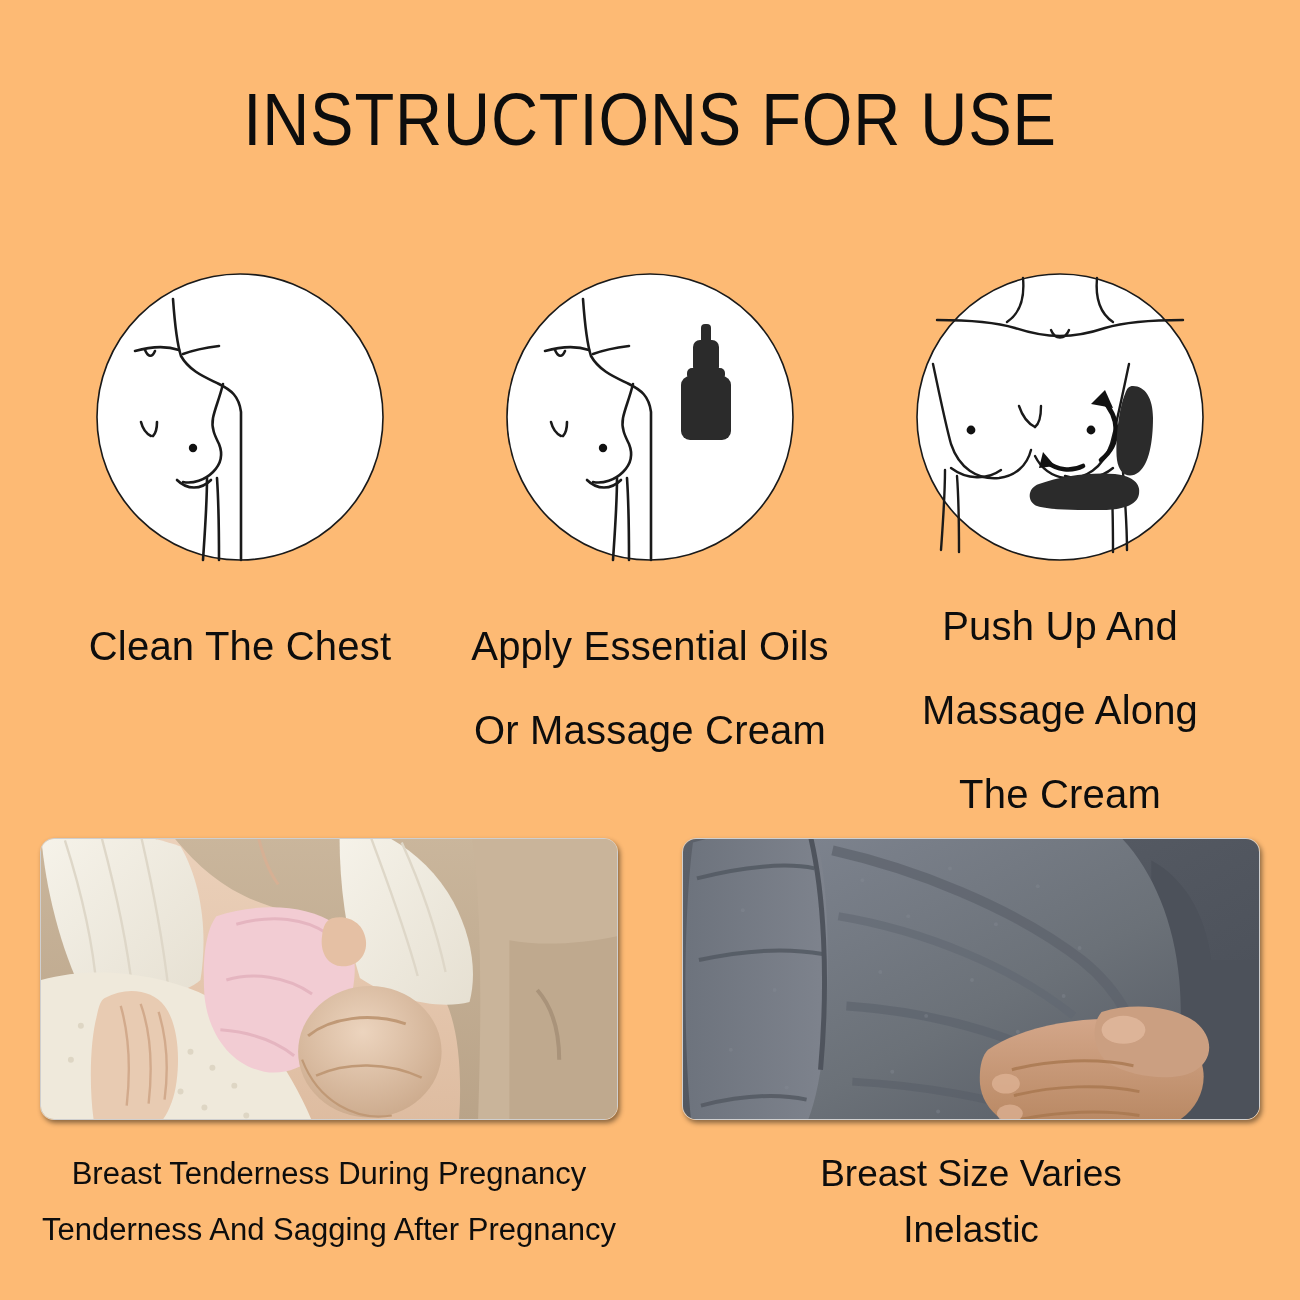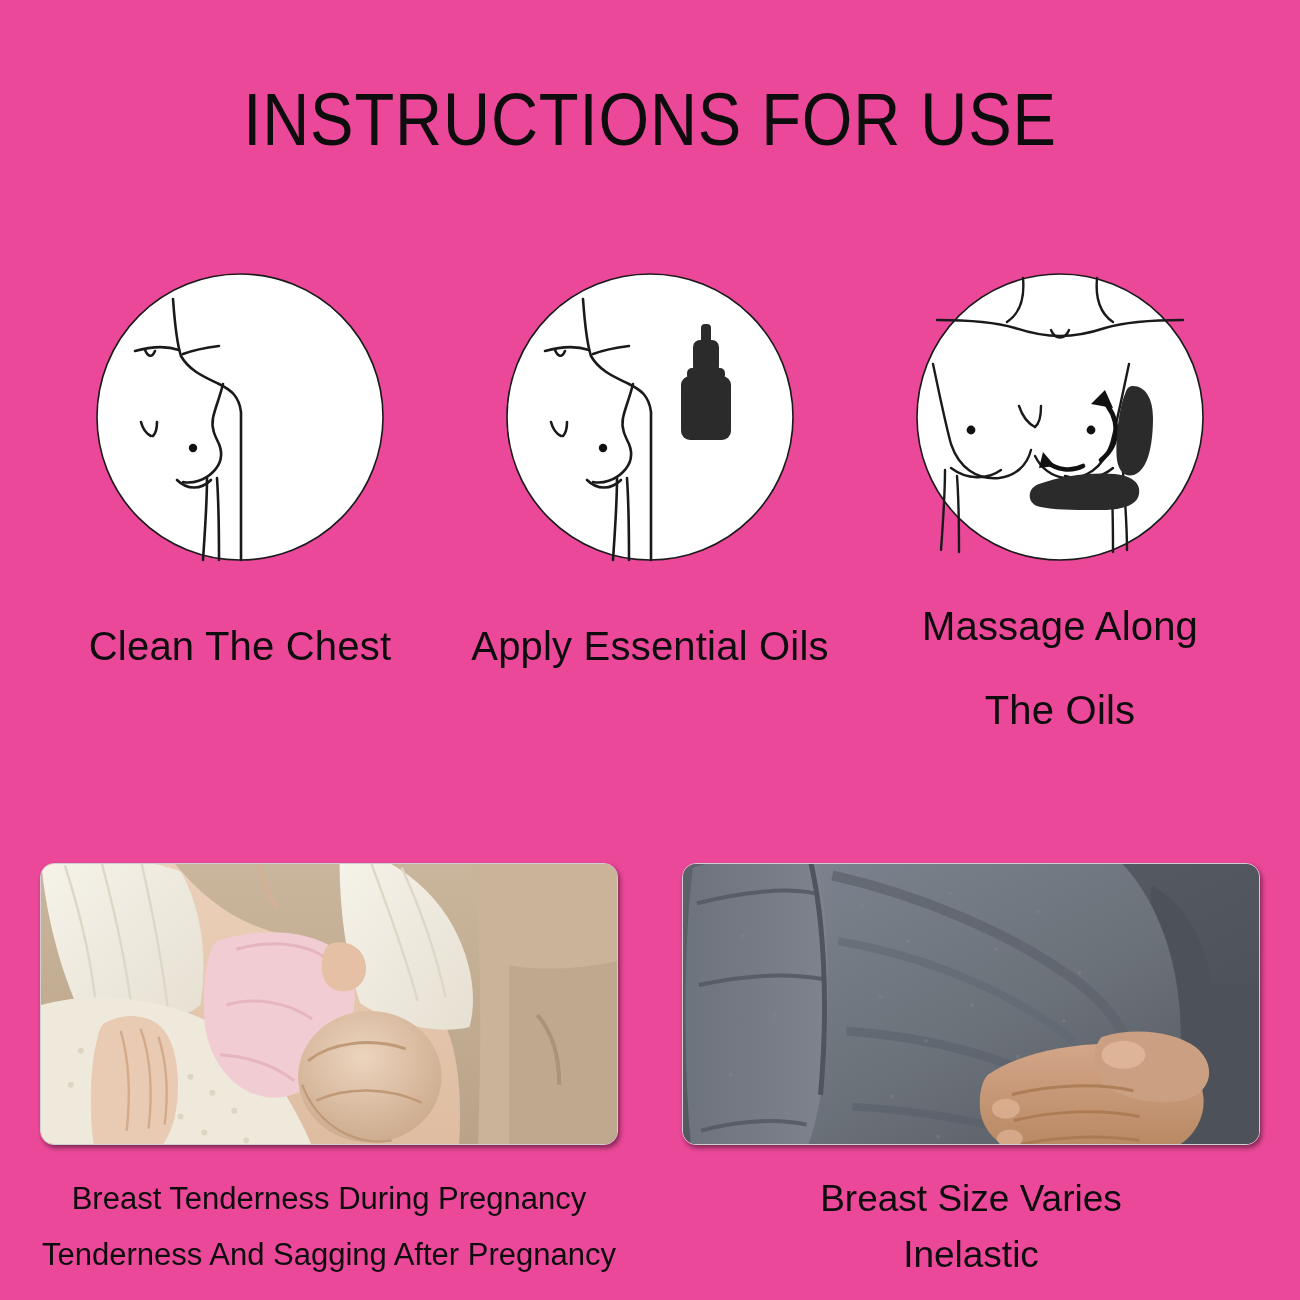--- a/index.html
+++ b/index.html
@@ -10,21 +10,21 @@
     background: #ffffff;
     font-family: "Liberation Sans", sans-serif;
     color: #111111;
     overflow: hidden;
   }
 
   .page {
     position: relative;
     width: 1300px;
     height: 1300px;
-    background: #ec4899;
+    background: #fdba74;
   }
 
   
   .title {
     position: absolute;
     top: 78px;
     left: 0;
     width: 1300px;
     text-align: center;
     font-size: 74px;
@@ -83,21 +83,20 @@
   .photos {
     position: absolute;
     top: 838px;
     left: 0;
     width: 1300px;
     height: 420px;
     display: flex;
     flex-direction: row;
     justify-content: space-between;
     padding: 0 38px;
-    margin-top: 25px;
   }
 
   .photo-block {
     width: 582px;
     display: flex;
     flex-direction: column;
     align-items: center;
   }
 
   .photo-frame {
@@ -184,20 +183,21 @@
 
         <g fill="#2b2b2b">
           <rect x="196" y="52" width="10" height="24" rx="4"></rect>
           <rect x="188" y="68" width="26" height="34" rx="7"></rect>
           <rect x="182" y="96" width="38" height="12" rx="5"></rect>
           <rect x="176" y="104" width="50" height="64" rx="9"></rect>
         </g>
       </svg>
       <div class="step-caption">
         <span class="cl">Apply Essential Oils</span>
+        <span class="cl">Or Massage Cream</span>
       </div>
     </div>
 
     <div class="step step-3">
       <svg class="step-icon" viewBox="0 0 290 290">
         <circle cx="145" cy="145" r="143" fill="#ffffff" stroke="#1a1a1a" stroke-width="1.6"></circle>
         <g fill="none" stroke="#1a1a1a" stroke-width="2.4" stroke-linecap="round" stroke-linejoin="round">
 
           <path d="M108 6 C 110 28, 104 42, 92 50"></path>
           <path d="M182 6 C 180 28, 186 42, 198 50"></path>
@@ -232,22 +232,23 @@
 
         <g fill="#2b2b2b">
           <path d="M218 114 C 230 114, 238 126, 238 146 C 238 170, 234 192, 224 200
                    C 214 208, 204 202, 202 188 C 200 168, 204 136, 210 122 C 212 116, 214 114, 218 114 Z"></path>
           <path d="M124 212 C 146 204, 176 200, 200 202 C 218 204, 226 212, 224 222
                    C 222 234, 206 238, 186 238 C 160 238, 134 238, 122 234
                    C 112 230, 112 216, 124 212 Z"></path>
         </g>
       </svg>
       <div class="step-caption">
+        <span class="cl">Push Up And</span>
         <span class="cl">Massage Along</span>
-        <span class="cl">The Oils</span>
+        <span class="cl">The Cream</span>
       </div>
     </div>
 
   </div>
 
   <div class="photos">
 
     <div class="photo-block photo-1">
       <div class="photo-frame">
         <svg viewBox="0 0 578 318" preserveAspectRatio="xMidYMid slice">

